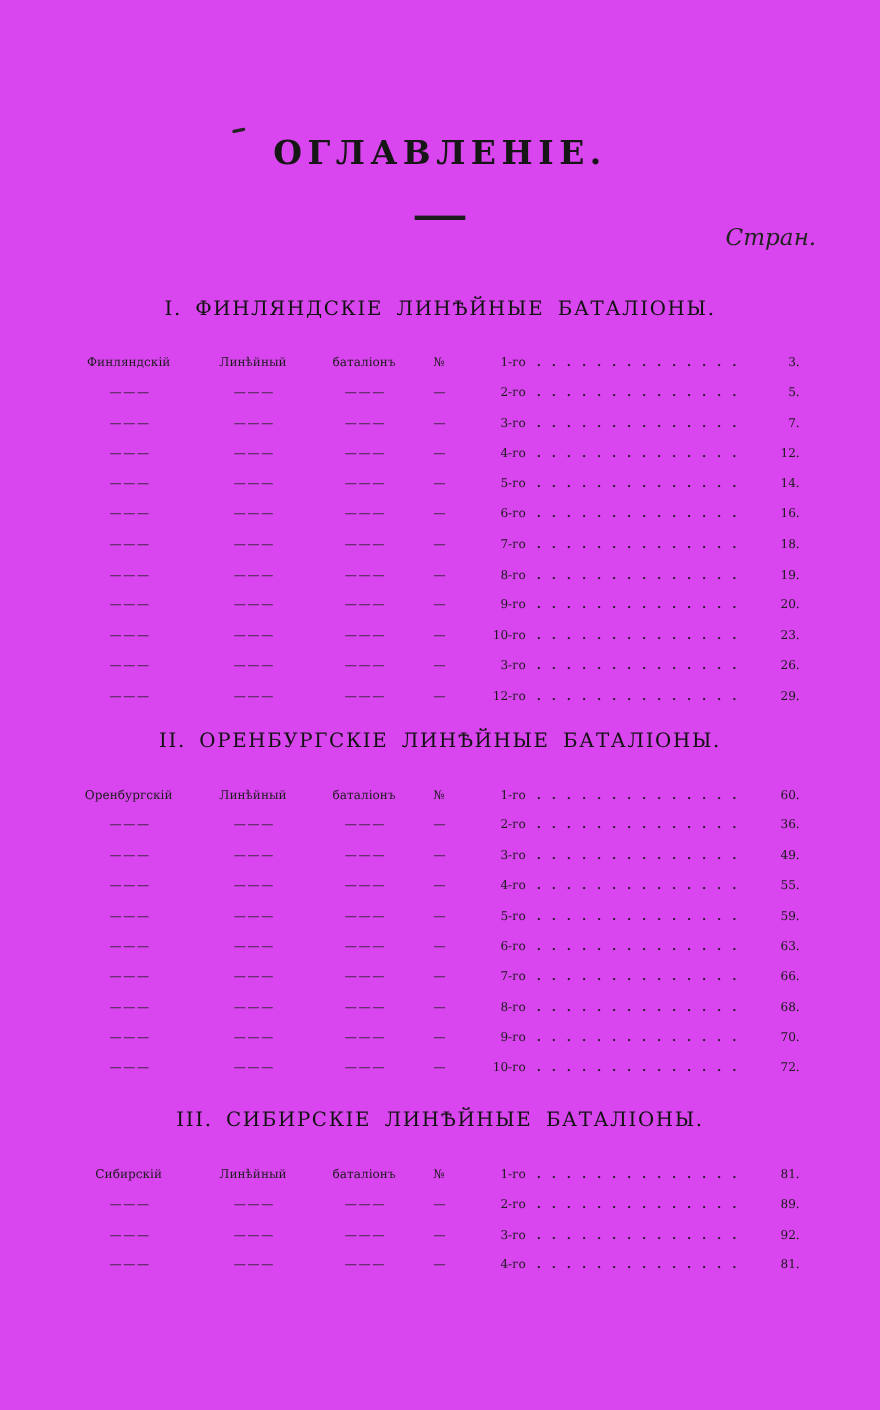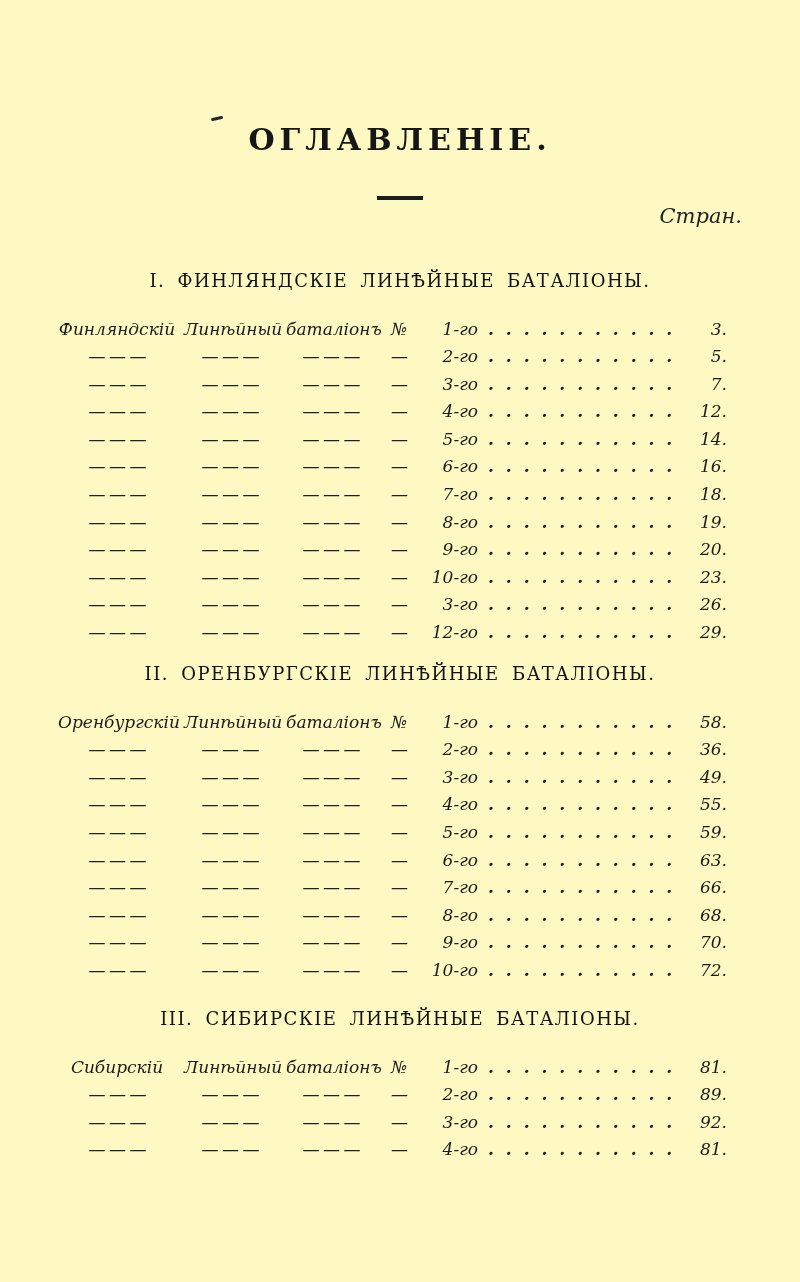--- a/index.html
+++ b/index.html
@@ -5,21 +5,21 @@
   html, body {
     margin: 0;
     padding: 0;
     background: #e8e8e6;
   }
   .page {
     position: relative;
     width: 800px;
     height: 1282px;
     margin: 0 auto;
-    background: #fef9c3;
+    background: #d946ef;
     color: #1b1b1b;
     font-family: "DejaVu Serif", "Liberation Serif", serif;
     overflow: hidden;
   }
   .scan-artifact {
     position: absolute;
     left: 211px;
     top: 117px;
     width: 12px;
     height: 2.5px;
@@ -65,23 +65,22 @@
   .toc-section:nth-of-type(2) .section-heading { margin-top: 16px; }
   .toc-section:nth-of-type(3) .section-heading { margin-top: 23px; }
   .toc-rows {
     margin: 24px 73px 0 58px;
   }
   .toc-row {
     display: flex;
     align-items: flex-start;
     height: 27.6px;
     line-height: 27.6px;
-    font-size: 17px;
+    font-size: 11px;
     white-space: nowrap;
-    font-style: italic;
   }
   .cell { display: block; }
   .c0 { width: 118px; text-align: center; }
   .c1 { width: 92px;  margin-left: 8px;  text-align: center; }
   .c2 { width: 90px;  margin-left: 10px; text-align: center; }
   .c3 { width: 30px;  margin-left: 8px;  text-align: center; }
   .ordinal { width: 64px; text-align: right; padding-right: 2px; }
   .leader {
     flex: 1;
     overflow: hidden;
@@ -222,21 +221,21 @@
       <section class="toc-section">
         <h2 class="section-heading">II. ОРЕНБУРГСКІЕ ЛИНѢЙНЫЕ БАТАЛІОНЫ.</h2>
         <div class="toc-rows">
           <div class="toc-row">
             <span class="cell c0">Оренбургскій</span>
             <span class="cell c1">Линѣйный</span>
             <span class="cell c2">баталіонъ</span>
             <span class="cell c3">№</span>
             <span class="cell ordinal">1-го</span>
             <span class="leader">. . . . . . . . . . . . . . . . . .</span>
-            <span class="cell pagenum">58.</span>
+            <span class="cell pagenum">60.</span>
           </div>
           <div class="toc-row">
             <span class="cell c0 ditto">— — —</span>
             <span class="cell c1 ditto">— — —</span>
             <span class="cell c2 ditto">— — —</span>
             <span class="cell c3 ditto">—</span>
             <span class="cell ordinal">2-го</span>
             <span class="leader">. . . . . . . . . . . . . . . . . .</span>
             <span class="cell pagenum">36.</span>
           </div>

